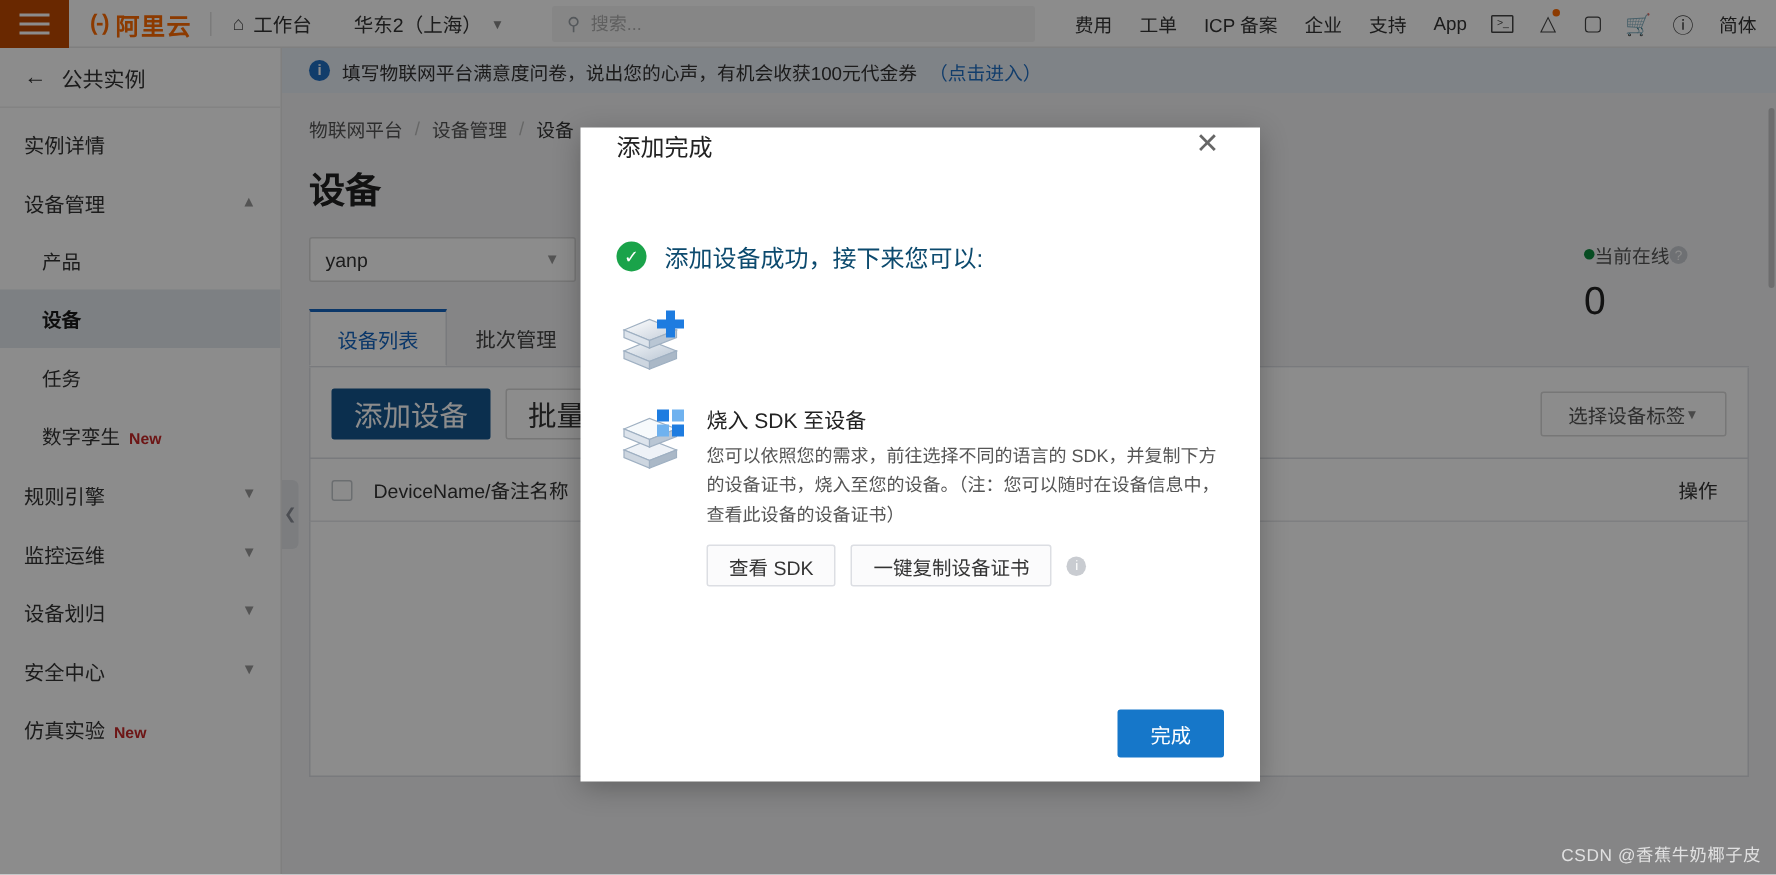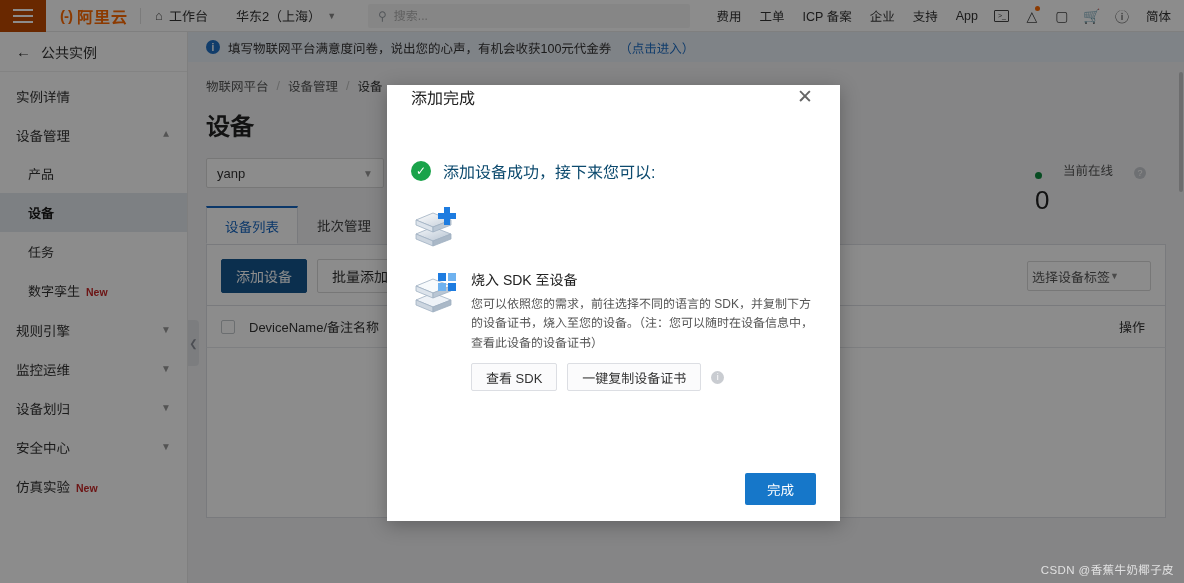--- a/index.html
+++ b/index.html
@@ -133,21 +133,21 @@
     display: flex; align-items: center; justify-content: space-between;
     padding: 0 10px; font-size: 13px; color: #333; cursor: pointer;
   }
   .prod-select .chev { color: #999; font-size: 10px; }
 
   .stat-panel {
     position: absolute; right: 38px; top: 128px; display: flex; gap: 46px;
   }
   .stat-block { min-width: 90px; }
   .stat-head {
-    display: flex; align-items: flex-end; gap: 21px; font-size: 12.5px; color: #555;
+    display: flex; align-items: center; gap: 0; font-size: 12.5px; color: #555;
   }
   .stat-dot { width: 7px; height: 7px; border-radius: 50%; background: #0e8a3e; }
   .q-ic {
     width: 12px; height: 12px; border-radius: 50%; background: #c9ccd1;
     color: #fff; font-size: 9px; display: flex; align-items: center;
     justify-content: center; cursor: pointer;
   }
   .stat-val { font-size: 26px; color: #222; margin-top: 6px; }
 
   .tabs {
@@ -163,30 +163,30 @@
     color: #1565c0; background: #fff; border-color: #dcdee3;
     border-bottom-color: #fff; border-top: 2px solid #1565c0;
     margin-bottom: -1px;
   }
   .toolbar {
     margin: 0 18px; background: #fff; padding: 14px 14px 12px 14px;
     display: flex; gap: 10px; align-items: center;
     border: 1px solid #dcdee3; border-top: none;
   }
   .btn {
-    height: 30px; padding: 16px 14px; font-size: 14px; border-radius: 2px;
+    height: 30px; padding: 16px 14px; font-size: 19px; border-radius: 2px;
     display: inline-flex; align-items: center; justify-content: center;
     cursor: pointer; border: 1px solid #d9d9d9; background: #fff; color: #333;
     white-space: nowrap;
   }
   .btn.primary { background: #14568f; border-color: #14568f; color: #fff; }
   .btn.ghost { background: #fff; }
   .tag-select {
     height: 30px; min-width: 124px; border: 1px solid #d9d9d9; background: #fff;
-    display: flex; align-items: center; justify-content: flex-start;
+    display: flex; align-items: center; justify-content: center;
     padding: 0 4px; font-size: 13px; color: #555; border-radius: 2px;
     cursor: pointer; margin-left: auto;
   }
   .table-head {
     margin: 0 18px; background: #fff; border: 1px solid #dcdee3;
     border-top: none; height: 42px; display: flex; align-items: center;
     padding: 0 14px; font-size: 13px; color: #333;
     border-bottom: 1px solid #e6e8eb;
   }
   .tcheck {

